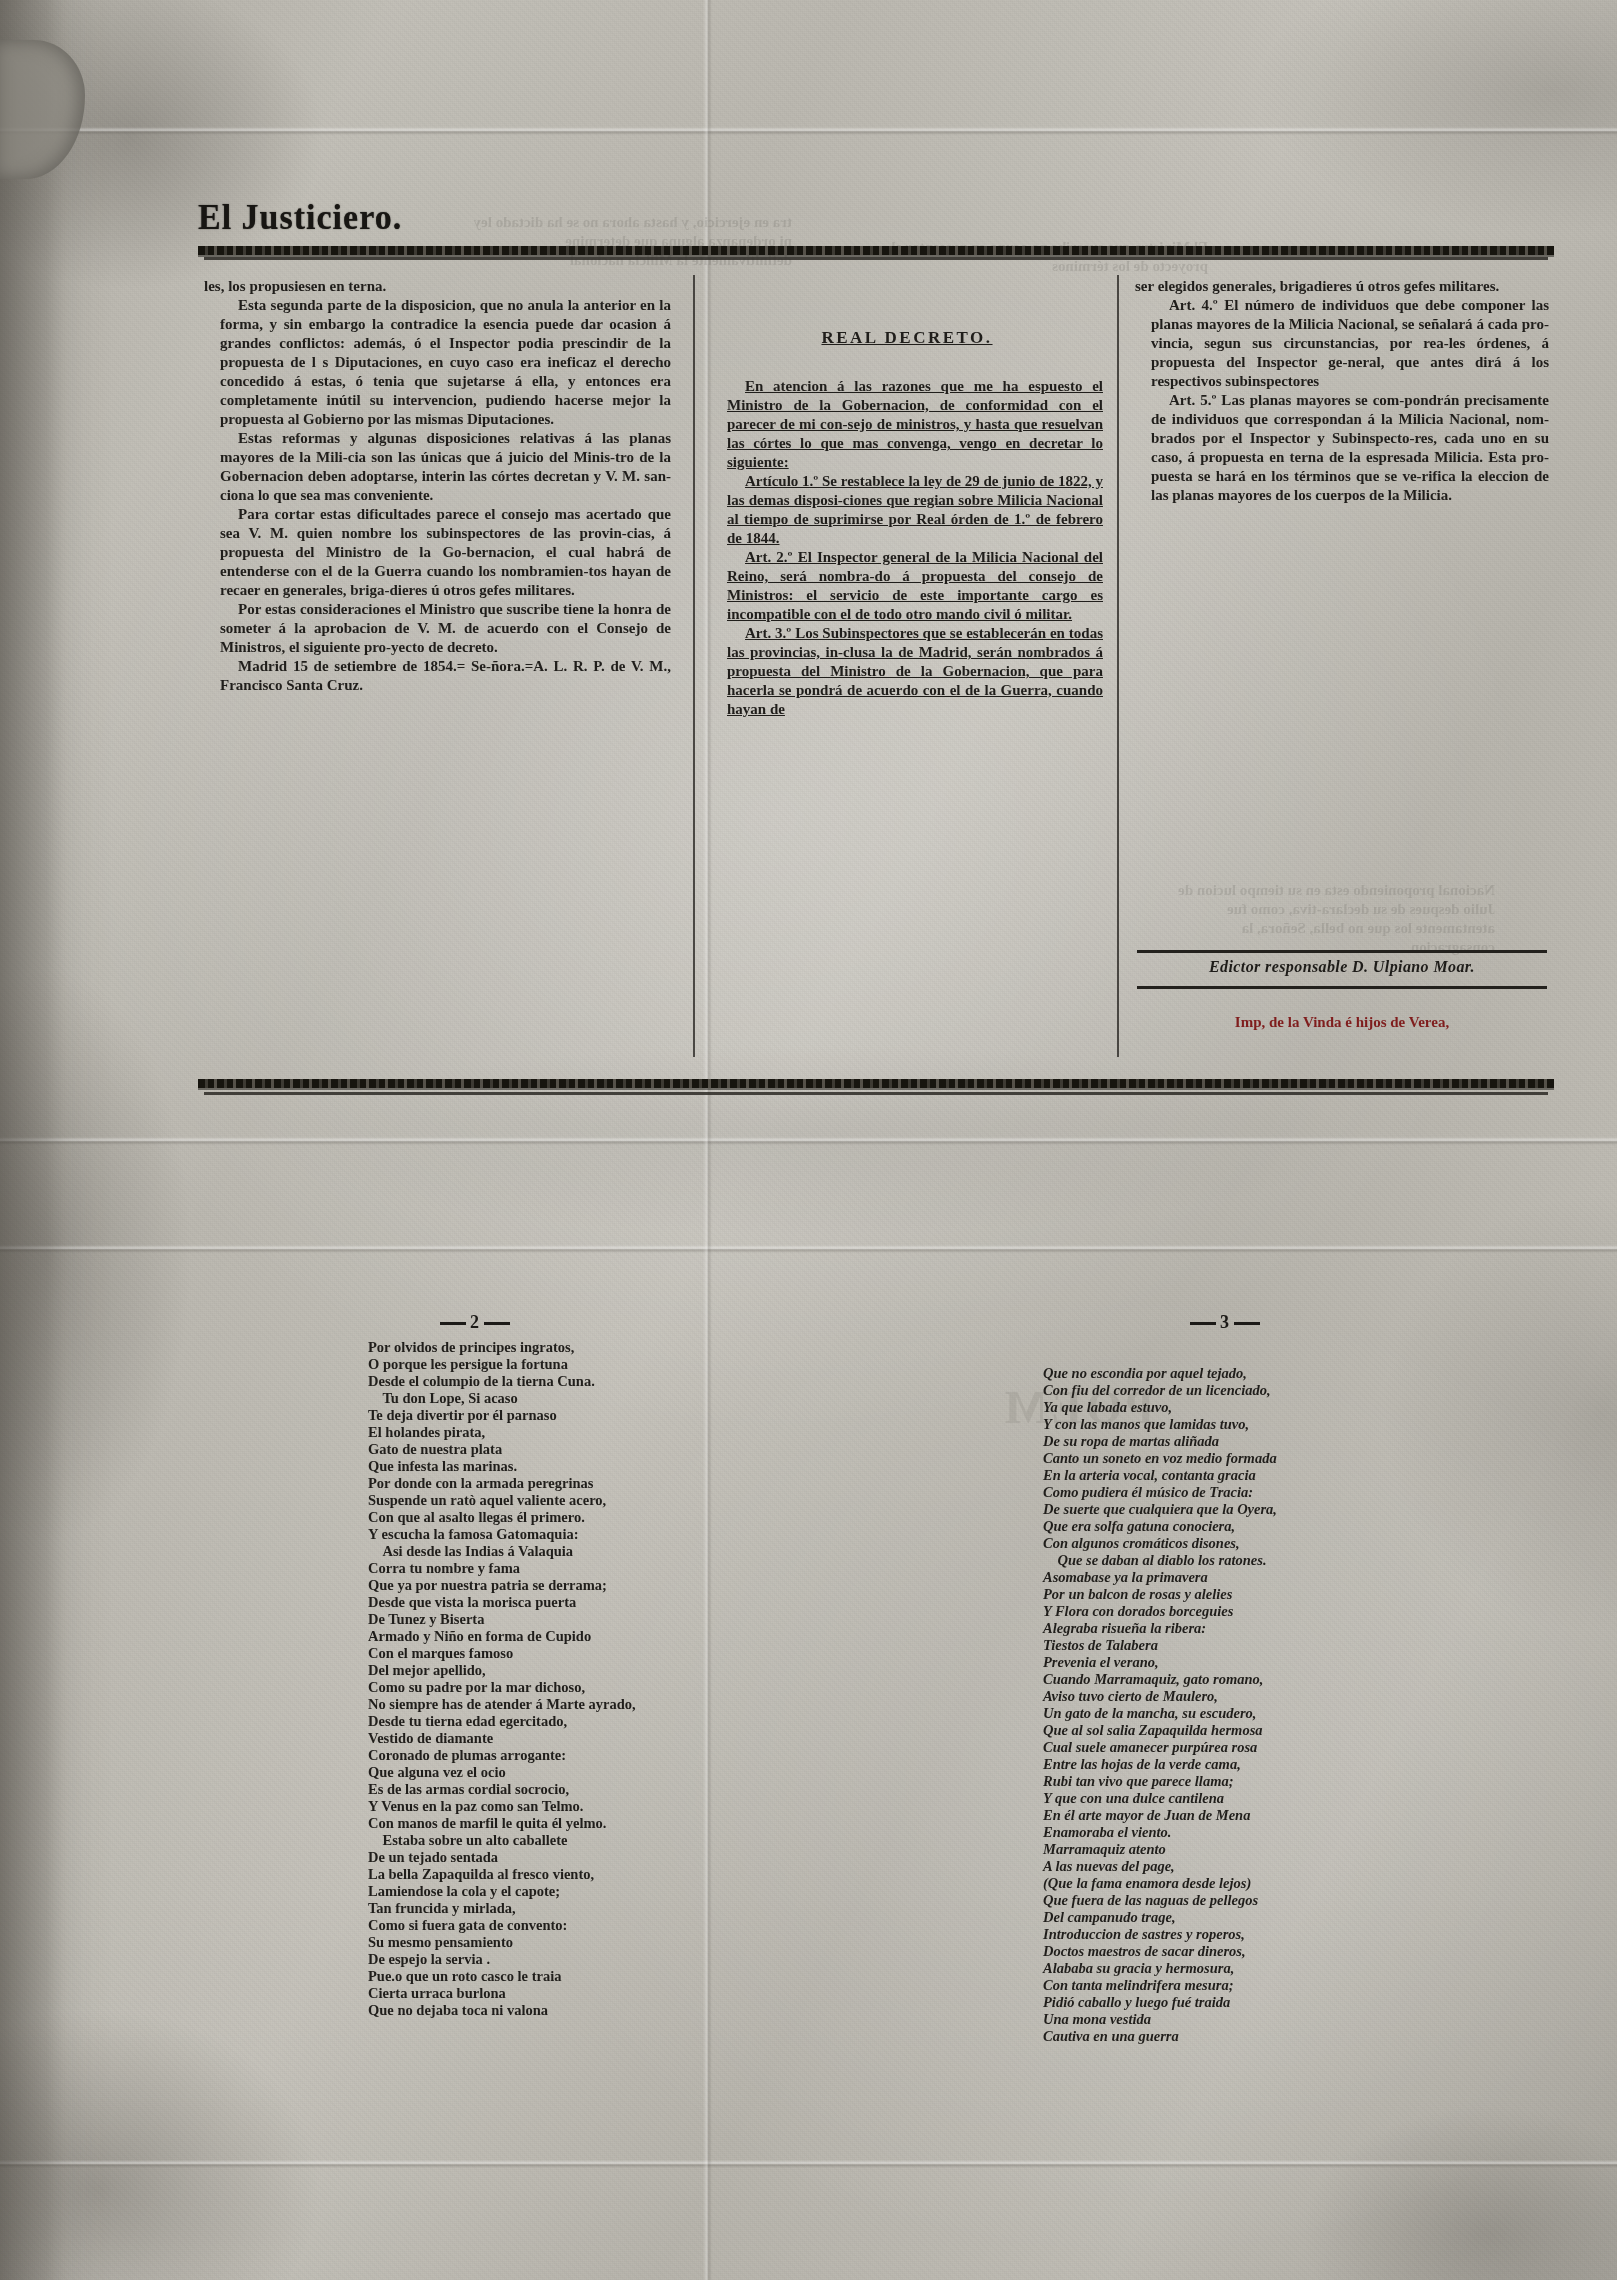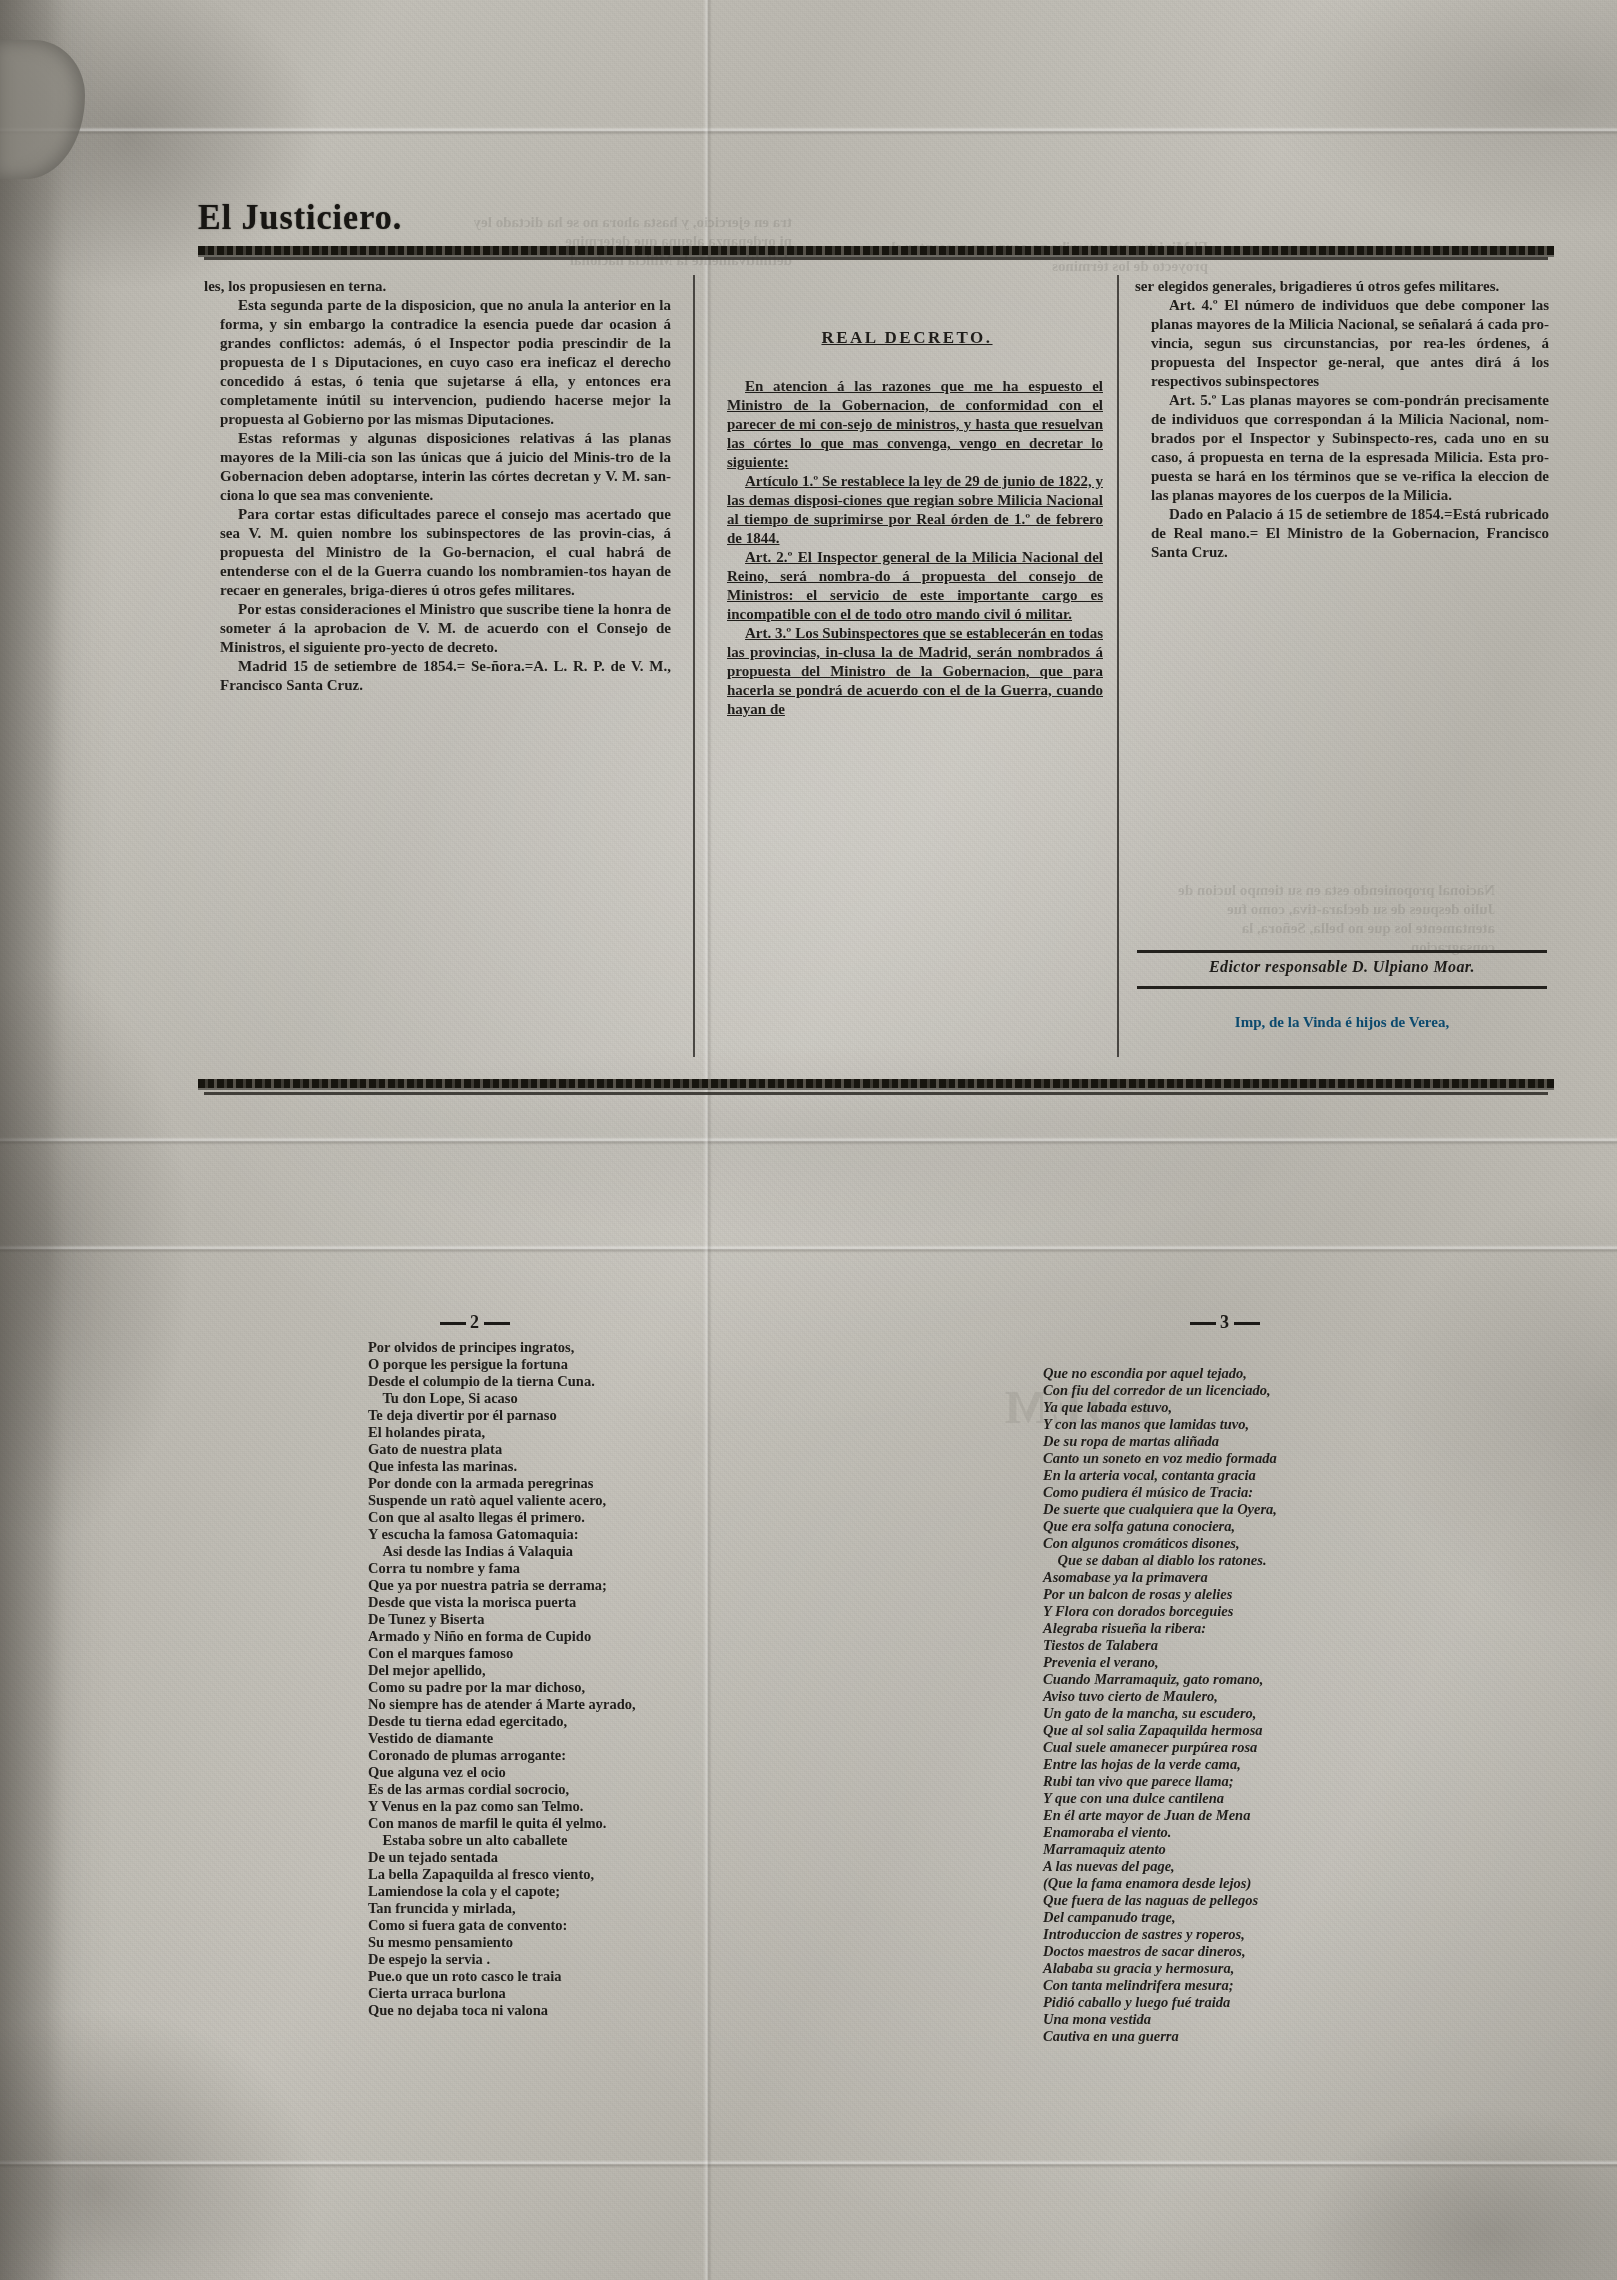--- a/index.html
+++ b/index.html
@@ -103,21 +103,21 @@
   .deco-head{
     font-weight:bold;letter-spacing:2.5px;font-size:17px;text-align:center;
   }
 
   .sig-rule{position:absolute;height:3px;background:#23211d;}
   .editor{
     position:absolute;text-align:center;font-style:italic;font-weight:bold;
     font-size:16px;letter-spacing:0.4px;color:#1e1c19;
   }
   .imprenta{
-    position:absolute;text-align:center;font-size:15px;font-weight:600;color:#0c4a6e;
+    position:absolute;text-align:center;font-size:15px;font-weight:600;color:#7f1d1d;
   }
 
   
   .pagenum{
     position:absolute;text-align:center;font-weight:bold;font-size:18px;color:#1c1a17;
     letter-spacing:1px;
   }
   .pagenum .dash{display:inline-block;width:26px;height:3px;background:#1c1a17;
     vertical-align:middle;margin:0 4px;}
   .poem{
@@ -189,21 +189,20 @@
     <p class="ind">En atencion á las razones que me ha espuesto el Ministro de la Gobernacion, de conformidad con el parecer de mi con-sejo de ministros, y hasta que resuelvan las córtes lo que mas convenga, vengo en decretar lo siguiente:</p>
     <p class="ind">Artículo 1.º  Se restablece la ley de 29 de junio de 1822, y las demas disposi-ciones que regian sobre Milicia Nacional al tiempo de suprimirse por Real órden de 1.º de febrero de 1844.</p>
     <p class="ind">Art. 2.º  El Inspector general de la Milicia Nacional del Reino, será nombra-do á propuesta del consejo de Ministros: el servicio de este importante cargo es incompatible con el de todo otro mando civil ó militar.</p>
     <p class="ind">Art. 3.º  Los Subinspectores que se establecerán en todas las provincias, in-clusa la de Madrid, serán nombrados á propuesta del Ministro de la Gobernacion, que para hacerla se pondrá de acuerdo con el de la Guerra, cuando hayan de</p>
   </div>
 
   <div class="col" id="c3" style="left:1135px;top:277px;width:414px;">
     <p>ser elegidos generales, brigadieres ú otros gefes militares.</p>
     <p class="ind">Art. 4.º  El número de individuos que debe componer las planas mayores de la Milicia Nacional, se señalará á cada pro-vincia, segun sus circunstancias, por rea-les órdenes, á propuesta del Inspector ge-neral, que antes dirá á los respectivos subinspectores</p>
     <p class="ind">Art. 5.º  Las planas mayores se com-pondrán precisamente de individuos que correspondan á la Milicia Nacional, nom-brados por el Inspector y Subinspecto-res, cada uno en su caso, á propuesta en terna de la espresada Milicia. Esta pro-puesta se hará en los términos que se ve-rifica la eleccion de las planas mayores de los cuerpos de la Milicia.</p>
-    <p class="ind">Dado en Palacio á 15 de setiembre de 1854.=Está rubricado de Real mano.= El Ministro de la Gobernacion, Francisco Santa Cruz.</p>
   </div>
 
   <div class="sig-rule" style="left:1137px;top:950px;width:410px;"></div>
   <div class="editor" style="left:1137px;top:958px;width:410px;">Edictor responsable D. Ulpiano Moar.</div>
   <div class="sig-rule" style="left:1137px;top:986px;width:410px;"></div>
   <div class="imprenta" style="left:1137px;top:1014px;width:410px;">Imp, de la Vinda é hijos de Verea,</div>
 
   <div class="pagenum" style="left:396px;top:1312px;width:158px;">
     <span class="dash"></span><span>2</span><span class="dash"></span>
   </div>

